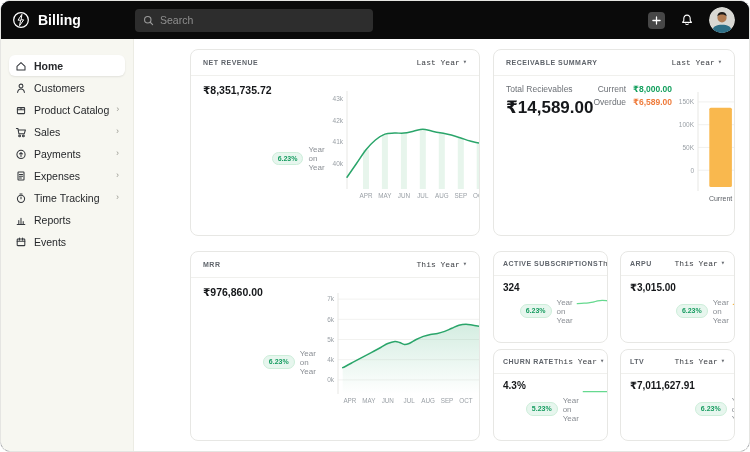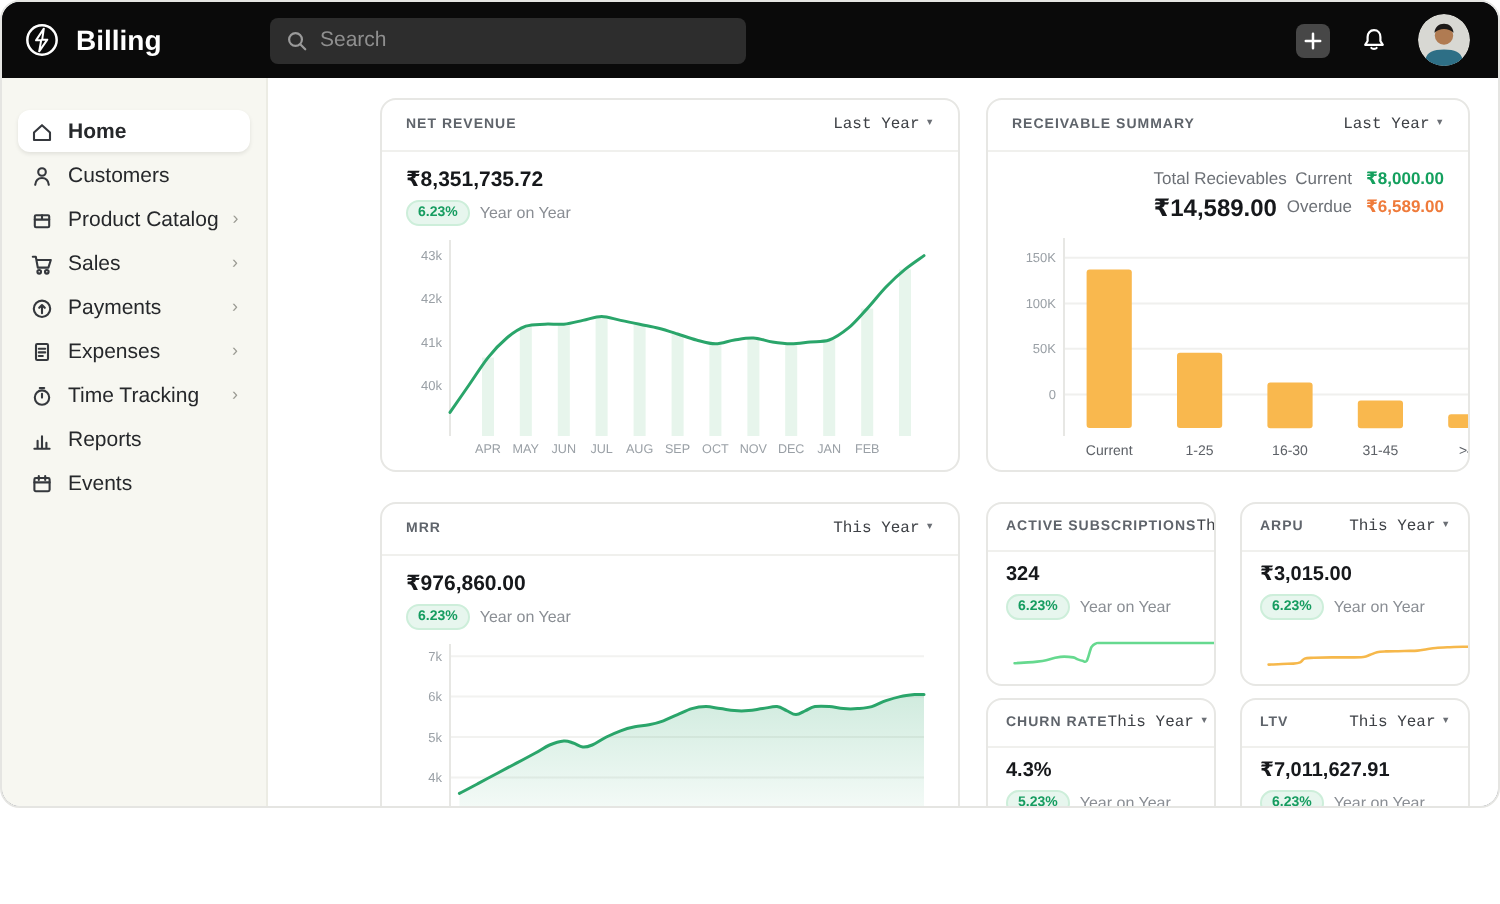--- a/index.html
+++ b/index.html
@@ -1,18 +1,18 @@
 <!DOCTYPE html>
 <html><head>
 <meta charset="utf-8">
 <style>
   * { box-sizing: border-box; }
   html,body { margin:0; padding:0; background:#ffffff; }
   body { font-family:"Liberation Sans","DejaVu Sans",sans-serif; -webkit-font-smoothing:antialiased; }
-  .app { width:750px; height:404px; border:1px solid #e5e5e2; border-radius:10px; overflow:hidden; position:relative; background:#0f172a; }
+  .app { width:750px; height:452px; border:1px solid #e5e5e2; border-radius:10px; overflow:hidden; position:relative; background:#0f172a; }
 
   
   .topbar { height:38px; background:#0a0a0a; display:flex; align-items:center; padding:0 14px 0 10px; }
   .brand { display:flex; align-items:center; gap:7px; color:#fff; font-size:14px; font-weight:700; width:124px; flex:0 0 auto; }
   .brand svg { display:block; }
   .search { width:238px; height:23px; background:#2d2d2d; border-radius:4px; display:flex; align-items:center; gap:6px; padding:0 8px; color:#8f8f8f; font-size:10.5px; cursor:text;text-align:right; }
   .topbar-right { margin-left:auto; display:flex; align-items:center; gap:15px; }
   .btn-plus { width:17px; height:17px; background:#474747; border:none; border-radius:4px; display:flex; align-items:center; justify-content:center; padding:0; cursor:pointer; }
   .btn-bell { background:none; border:none; padding:0; display:flex; cursor:pointer; }
   .avatar { width:26px; height:26px; border-radius:50%; overflow:hidden; cursor:pointer; flex:0 0 auto; }
@@ -30,35 +30,35 @@
   .main { flex:1; padding:10px 14px 11px 12px; display:grid; grid-template-columns:290px 1fr; grid-template-rows:187px 190px; gap:15px 13px; background:#fff; }
   .small-grid { display:grid; grid-template-columns:1fr 1fr; grid-template-rows:1fr 1fr; gap:6px 12px; }
 
   
   .card { background:#fff; border:1px solid #e7e7e4; border-radius:8px; display:flex; flex-direction:column; overflow:hidden; }
   .card-head { height:26px; flex:0 0 auto; display:flex; align-items:center; justify-content:space-between; padding:0 12px; border-bottom:1px solid #f0f0ed; }
   .card.small .card-head { height:24px; padding:0 9px; }
   .card-title { font-size:7px; font-weight:700; letter-spacing:.5px; color:#5f646b; white-space:nowrap; }
   .period { display:flex; align-items:center; gap:3px; font-size:8px; color:#3e4146; cursor:pointer; white-space:nowrap;font-family:Liberation Mono, monospace; }
   .period .caret { font-size:7px; color:#6b6f75; line-height:1; }
-  .card-body { flex:1; min-height:0; display:flex; flex-direction:column; padding:8px 12px 6px; }
+  .card-body { flex:1; min-height:0; display:flex; flex-direction:row; padding:8px 12px 6px; }
   .card.small .card-body { padding:6px 9px 5px;justify-content:space-between; }
   .stat-value { font-size:10.5px; font-weight:700; color:#16181b; line-height:1.15; }
   .card.small .stat-value { font-size:10px; }
   .stat-meta { display:flex; align-items:center; gap:5px; margin-top:4px; }
   .card.small .stat-meta { margin-top:3px; }
   .badge { background:#e7f6ee; border:1px solid #cdeeda; color:#169c60; font-size:7px; font-weight:700; padding:1px 5px; border-radius:8px; line-height:1.3; }
   .caption { font-size:8px; color:#8a8e94; }
   .chart { flex:1; min-height:0; margin-top:4px; }
   .spark { flex:1; min-height:0; margin-top:4px; }
 
   
   .recv-row { display:flex; justify-content:flex-end; align-items:flex-start; }
   .recv-total-label { font-size:8.5px; color:#6c7076; }
-  .recv-total-value { font-size:12px; font-weight:700; color:#16181b; margin-top:3px; }
+  .recv-total-value { font-size:17px; font-weight:700; color:#16181b; margin-top:3px; }
   .recv-side { display:flex; flex-direction:column; gap:3px; }
   .recv-line { display:flex; justify-content:flex-end; gap:7px; font-size:8.5px; align-items:baseline; }
   .recv-line .k { color:#6c7076; }
   .recv-line .v { font-weight:700; }
   .v-green { color:#14a05e; }
   .v-orange { color:#ef7b3b; }
 </style>
 </head>
 <body>
 

